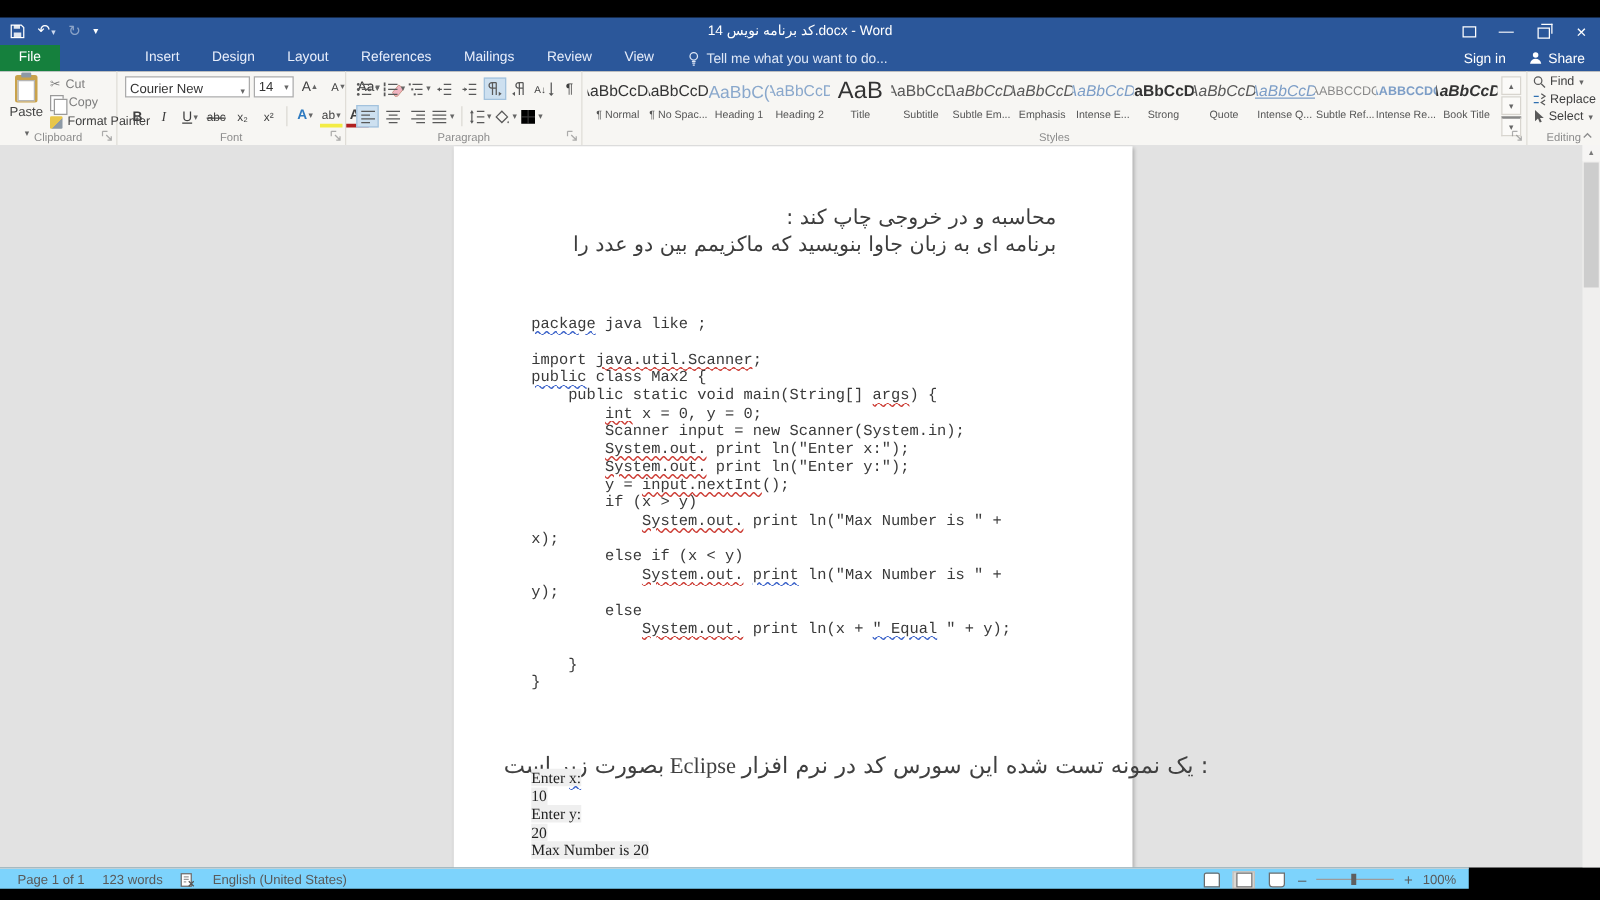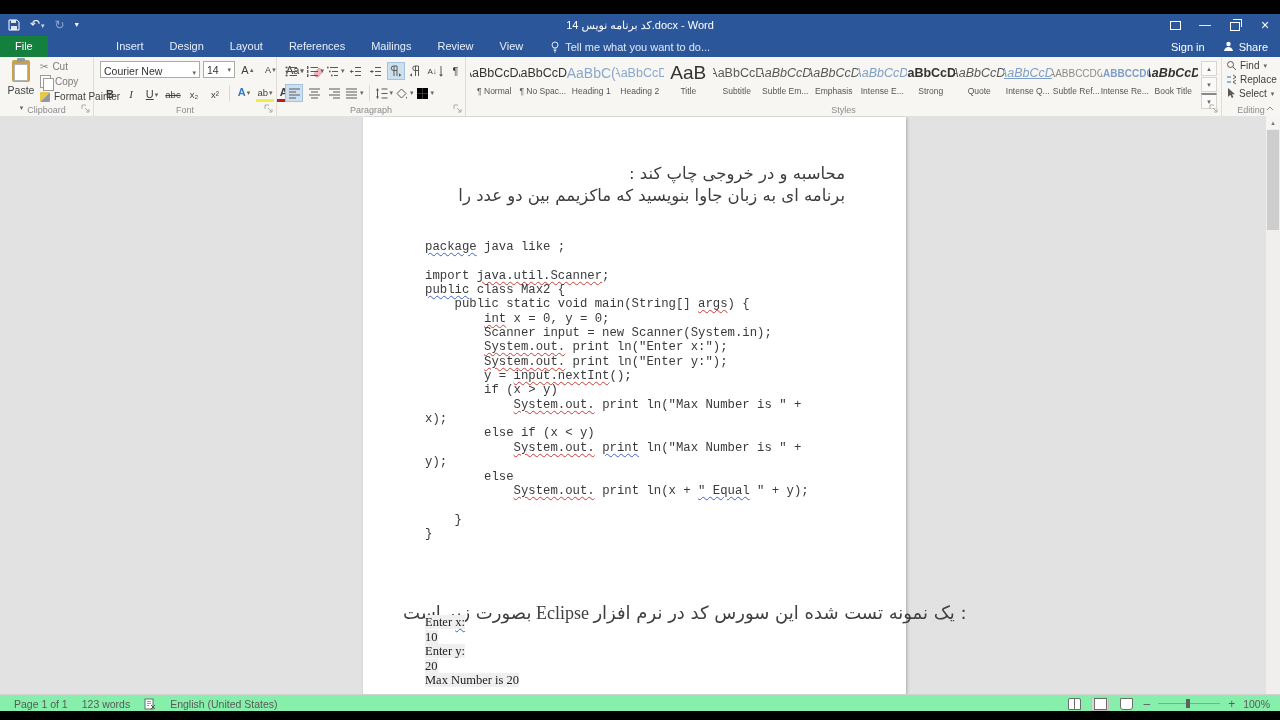--- a/index.html
+++ b/index.html
@@ -84,39 +84,39 @@
   .railbtn{width:14px;height:13px;border:1px solid #d8d5cf;background:#fbfaf8;display:flex;align-items:center;justify-content:center;font-size:7px;color:#666;}
   
   #g-edit{width:58px;border-right:none;}
   .erow{display:flex;align-items:center;gap:3px;font-size:10px;color:#3f3f3f;margin:3px 0 0 4px;white-space:nowrap;}
   #collapse{position:absolute;right:5px;bottom:3px;}
   
   #docarea{position:absolute;left:0;top:116px;width:1280px;height:578px;background:#e2e2e2;overflow:hidden;}
   #page{position:absolute;left:363px;top:1px;width:543px;height:577px;background:#fff;box-shadow:1px 1px 3px rgba(0,0,0,.25);}
   #heading-fa{position:absolute;top:46px;right:61px;left:62px;direction:rtl;text-align:right;
     font-family:"DejaVu Sans",sans-serif;font-size:16.5px;line-height:22px;color:#3d3d3d;}
-  #code-block{position:absolute;top:123px;left:62px;right:20px;font-family:"Liberation Mono","DejaVu Sans Mono",monospace;
+  #code-block{position:absolute;top:135px;left:62px;right:20px;font-family:"Liberation Mono","DejaVu Sans Mono",monospace;
     font-size:12.3px;line-height:14.35px;color:#3a3a3a;}
   .codeline{white-space:pre;}
   .u-r{text-decoration:underline wavy #cc3b33;text-decoration-thickness:1px;text-underline-offset:2px;}
   .u-b{text-decoration:underline wavy #3b62c9;text-decoration-thickness:1px;text-underline-offset:2px;}
   #eclipse-line{position:absolute;top:461px;right:61px;left:40px;text-align:right;
     font-family:"DejaVu Sans",sans-serif;font-size:18px;color:#404040;white-space:nowrap;margin-top:24px;}
   #eclipse-line .fa{direction:rtl;unicode-bidi:isolate;}
   #eclipse-line .en{font-family:"Liberation Serif",serif;}
   #output-block{position:absolute;top:498px;left:62px;font-family:"Liberation Serif",serif;
     font-size:12.5px;line-height:14.6px;color:#222;}
   .outline{white-space:pre;}
   .shaded{background:#efefef;}
   
   #vscroll{position:absolute;right:0;top:0;width:14px;height:578px;background:#f0efee;}
   #vup{height:13px;text-align:center;font-size:7px;color:#7a7a7a;line-height:13px;background:#f6f5f4;}
   #vthumb{position:absolute;left:1px;top:14px;width:12px;height:100px;background:#cdcdcd;}
   
-  #statusbar{position:absolute;left:0;top:694px;width:1280px;height:17px;background:#86efac;border-top:1px solid #d3d1cd;
+  #statusbar{position:absolute;left:0;top:694px;width:1175px;height:17px;background:#7dd3fc;border-top:1px solid #d3d1cd;
     display:flex;align-items:center;font-size:10.5px;color:#5a5a5a;justify-content:flex-end;}
   #statusbar .slot{margin-left:14px;display:flex;align-items:center;gap:4px;}
   #sright{margin-left:auto;display:flex;align-items:center;gap:8px;padding-right:10px;}
   .viewico{width:18px;height:14px;display:flex;align-items:center;justify-content:center;}
   .viewico.on{background:#dad8d4;border:1px solid #c3c0bb;box-sizing:border-box;}
   .vi{width:11px;height:10px;border:1px solid #6d6d6d;background:#fff;}
   .vi.book{border-radius:2px 2px 0 0;background:linear-gradient(90deg,#fff 48%,#6d6d6d 48% 52%,#fff 52%);}
   #zoomtrack{position:relative;width:62px;height:1px;background:#9b9b9b;}
   #zoomthumb{position:absolute;left:28px;top:-4px;width:4px;height:9px;background:#5f5f5f;}
   .zctl{font-size:12px;color:#5a5a5a;}

